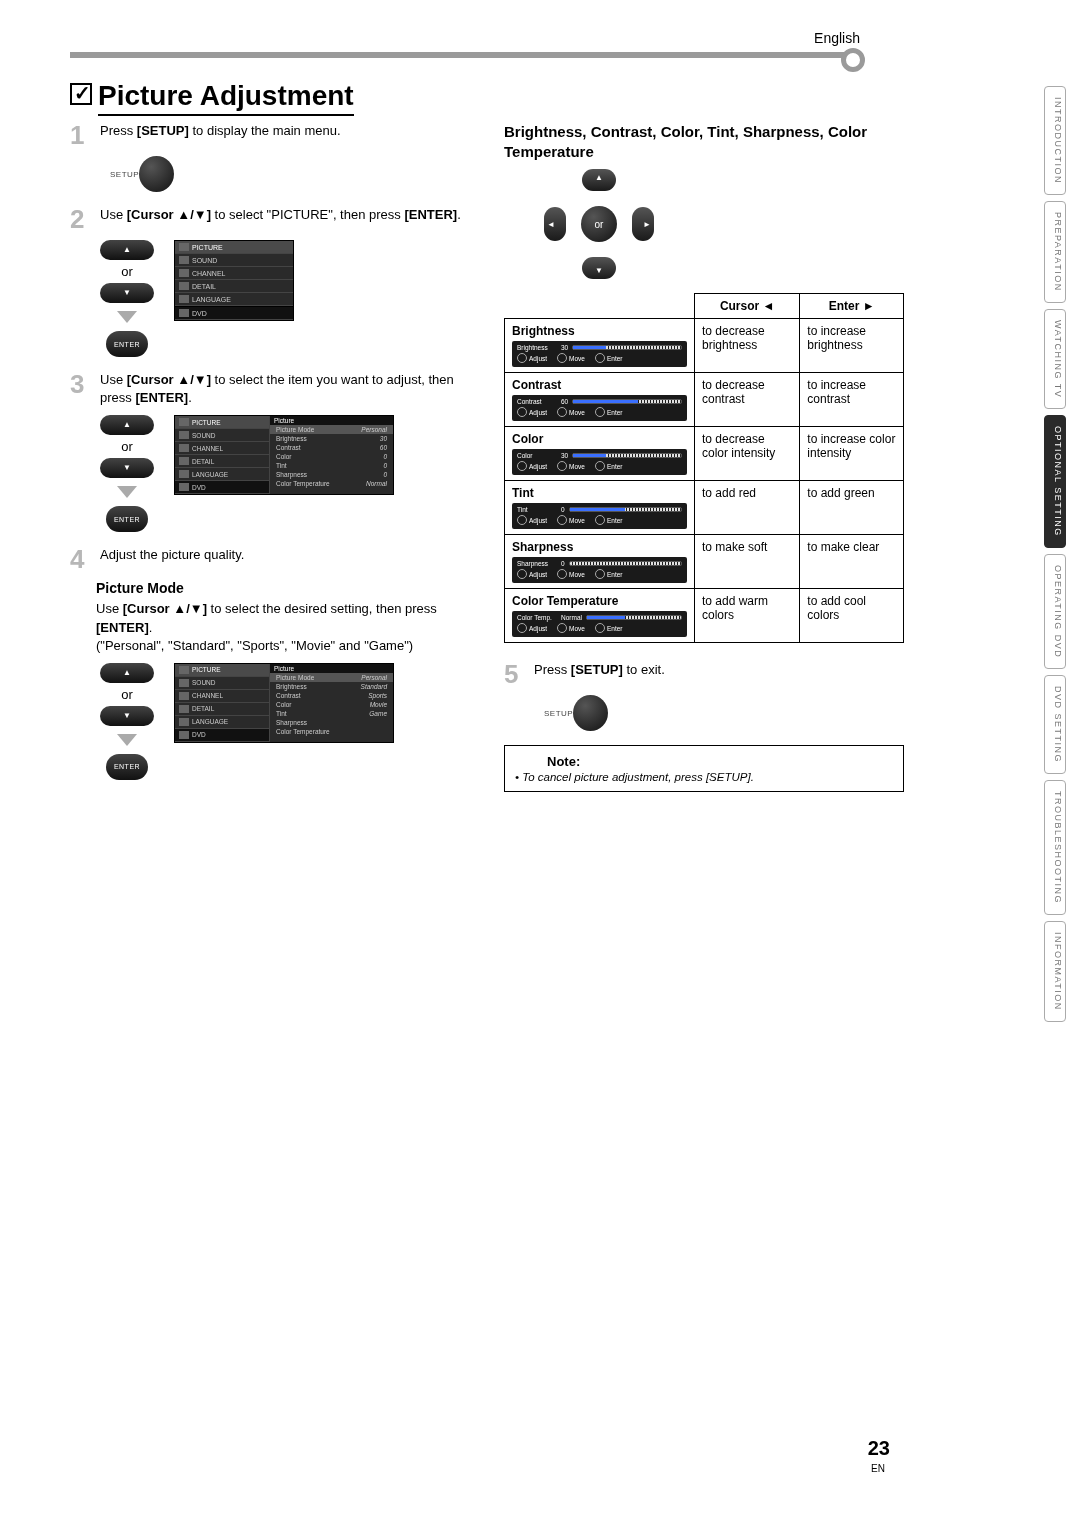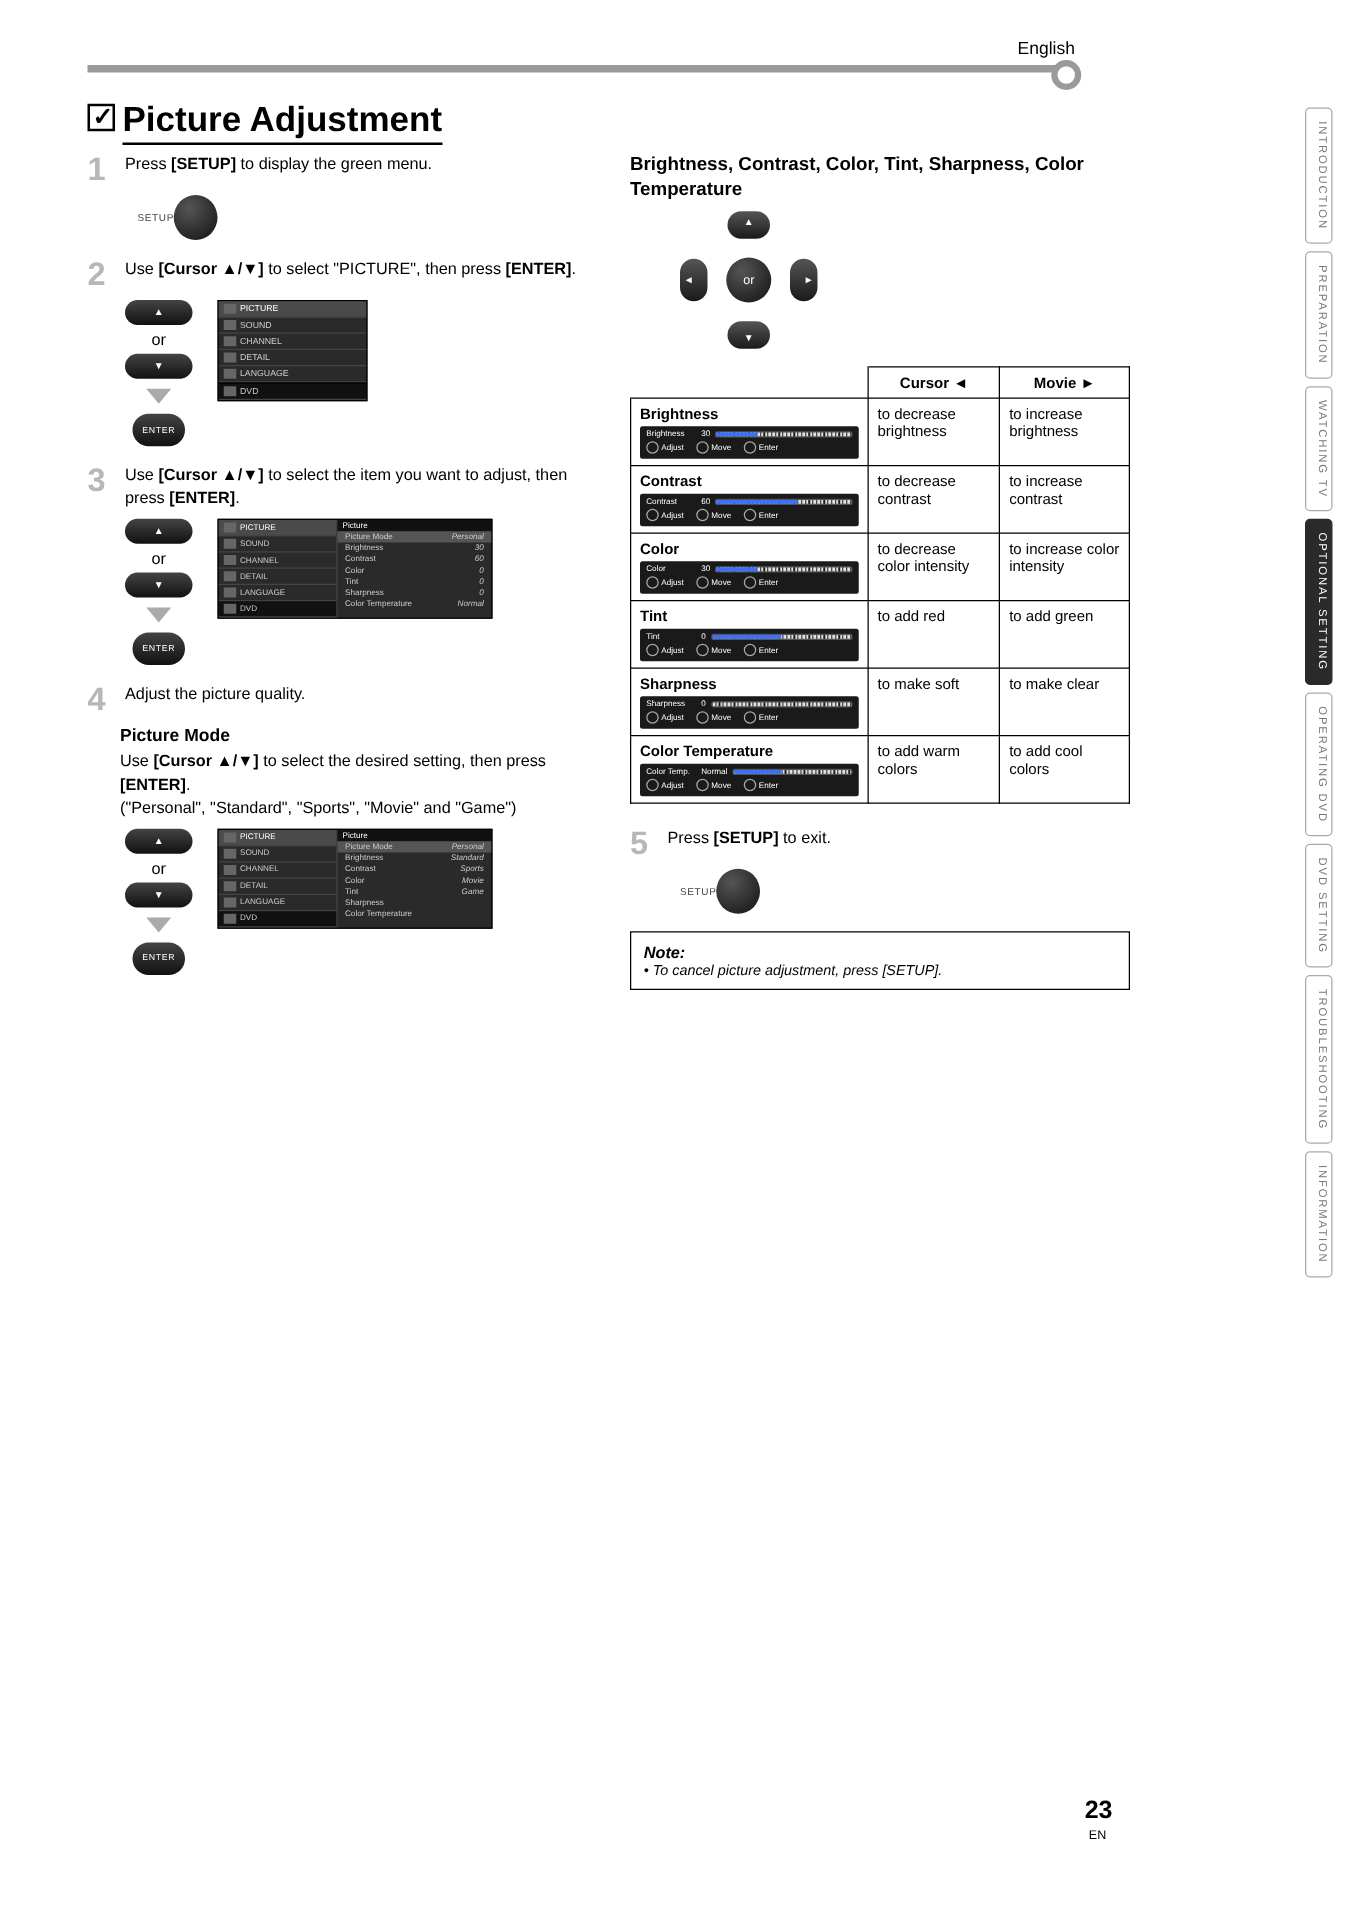--- a/index.html
+++ b/index.html
@@ -71,21 +71,21 @@
   .bar-osd{ background:#1a1a1a; border-radius:2px; padding:3px 5px 4px 5px; color:#fff; font-size:6.5px; }
   .bar-osd .top{ display:flex; align-items:center; gap:4px; margin-bottom:2px; }
   .bar-osd .name{ min-width:40px; }
   .bar-osd .val{ text-align:right; }
   .bar-osd .track{ height:5px; background:repeating-linear-gradient(90deg,#e0e0e0 0 2px,transparent 2px 3px); border:1px solid #555; border-radius:2px; flex:1; position:relative; }
   .bar-osd .fill{ position:absolute; left:0; top:0; bottom:0; background:#3a6fff; }
   .bar-osd .btm{ display:flex; gap:10px; align-items:center; margin-top:2px; }
   .bar-osd .btn-i{ display:inline-flex; align-items:center; gap:2px; }
   .bar-osd .btn-i::before{content:''; width:8px; height:8px; border:1px solid #aaa; border-radius:50%; display:inline-block;}
   .note-box{ border:1px solid #000; padding:8px 10px; font-size:11.5px; }
-  .note-box .nt{ font-weight:800; font-style:italic; font-size:13px; margin-bottom:2px; }
+  .note-box .nt{ font-weight:800; font-size:13px; margin-bottom:2px;margin-left:32px; }
   .note-box .it{ font-style:italic; }
   .side-tabs{ position:absolute; right:14px; top:86px; width:22px; display:flex; flex-direction:column; }
   .side-tab{ writing-mode: vertical-rl; font-size:9px; letter-spacing:1.5px; color:#777; border:1px solid #aaa; border-radius:4px; padding:10px 2px; margin-bottom:6px; text-align:center; }
   .side-tab.active{ background:#2a2a2a; color:#fff; border-color:#2a2a2a; }
   .page-num{ position:absolute; right:190px; bottom:40px; font-size:20px; font-weight:800; }
   .page-en{ position:absolute; right:195px; bottom:26px; font-size:10px; }
 </style>
 </head>
 <body>
 
@@ -96,21 +96,21 @@
   <div class="title-row">
     <span class="check-icon"></span>
     <span class="title">Picture Adjustment</span>
   </div>
 
   <div class="cols">
 
     <div class="col col-left">
       <div class="step">
         <div class="step-num">1</div>
-        <div class="step-text"><span>Press </span><b>[SETUP]</b><span> to display the green menu.</span></div>
+        <div class="step-text"><span>Press </span><b>[SETUP]</b><span> to display the main menu.</span></div>
       </div>
       <div class="setup-btn">
         <div class="lbl">SETUP</div>
           <div class="circ"></div>
       </div>
 
       <div class="step">
         <div class="step-num">2</div>
         <div class="step-text"><span>Use </span><b>[Cursor ▲/▼]</b><span> to select "PICTURE", then press </span><b>[ENTER]</b><span>.</span></div>
       </div>
@@ -319,21 +319,21 @@
             <span class="tri">►</span>
           </div>
         <div class="c">or</div>
       </div>
 
       <table class="adj">
         <tbody>
             <tr>
           <th style="border-top:none;border-left:none;"></th>
           <th>Cursor ◄</th>
-          <th>Movie ►</th>
+          <th>Enter ►</th>
         </tr>
         </tbody>
           <tbody id="adj-rows">
             <tr>
               <td class="lbl-cell">
                 <div class="adj-lbl">Brightness</div>
                 <div class="bar-osd">
                   <div class="top">
                     <span class="name">Brightness</span>
                     <span class="val">30</span>

